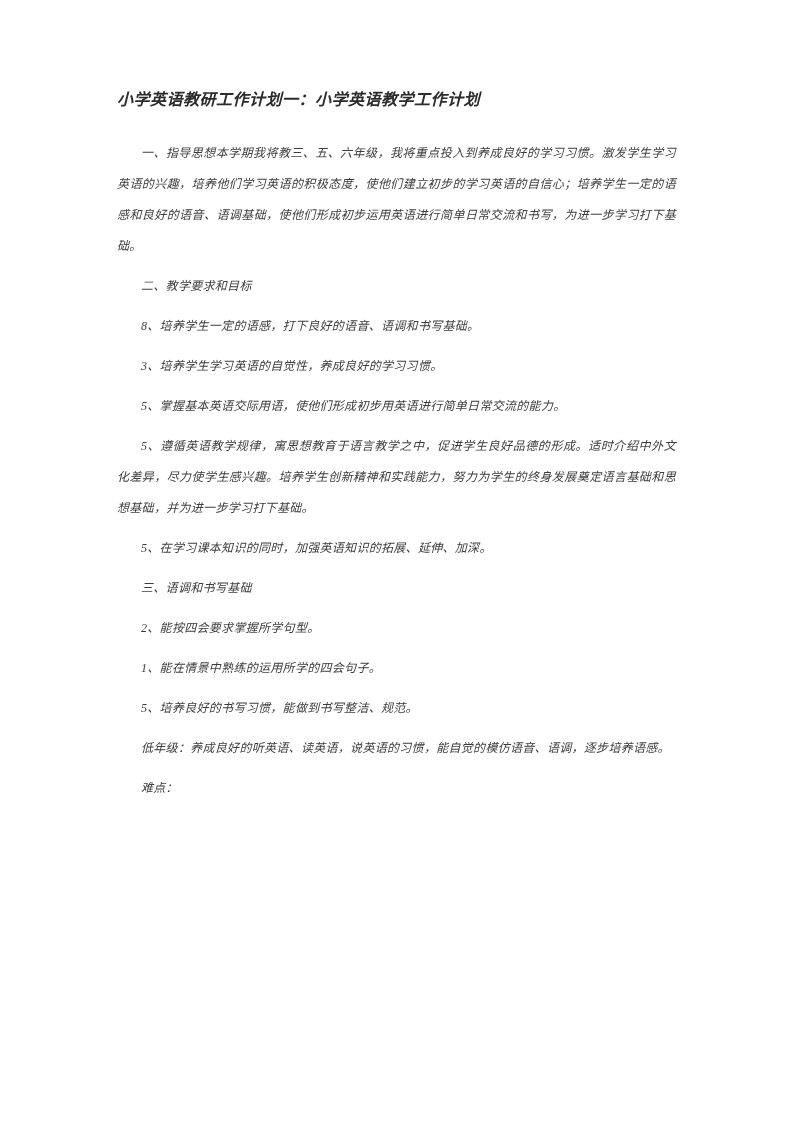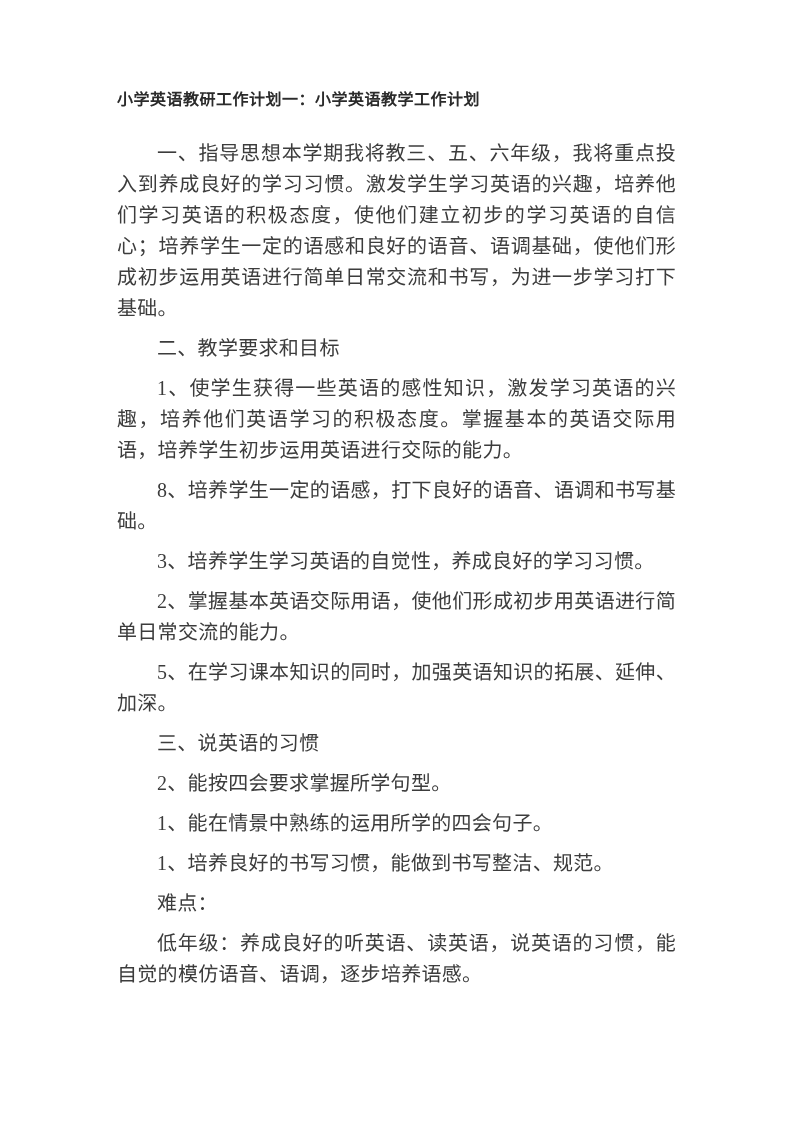--- a/index.html
+++ b/index.html
@@ -10,53 +10,54 @@
   .page {
     position: relative;
     width: 793px;
     height: 1122px;
     background: #ffffff;
     overflow: hidden;
     font-family: "Liberation Serif", "DejaVu Serif", serif;
   }
   .content {
     padding: 88px 117px 0 117px;
+    font-style: italic;
   }
   .doc-title {
     margin: 0 0 26px 0;
     font-size: 16px;
     line-height: 24px;
     font-weight: bold;
     color: #2b2b2b;
     letter-spacing: 0.5px;
   }
   .doc-paragraph {
     margin: 0 0 9px 0;
-    font-size: 20px;
+    font-size: 12px;
     line-height: 31px;
     color: #3c3c3c;
     text-indent: 2em;
     text-align: justify;
     letter-spacing: 0.3px;
   }
 </style>
 </head>
 <body>
 
 <div class="page">
   <div class="content">
     <h1 class="doc-title">小学英语教研工作计划一：小学英语教学工作计划</h1>
 
     <p class="doc-paragraph">一、指导思想本学期我将教三、五、六年级，我将重点投入到养成良好的学习习惯。激发学生学习英语的兴趣，培养他们学习英语的积极态度，使他们建立初步的学习英语的自信心；培养学生一定的语感和良好的语音、语调基础，使他们形成初步运用英语进行简单日常交流和书写，为进一步学习打下基础。</p>
     <p class="doc-paragraph">二、教学要求和目标</p>
-    <p class="doc-paragraph">1、使学生获得一些英语的感性知识，激发学习英语的兴趣，培养他们英语学习的积极态度。掌握基本的英语交际用语，培养学生初步运用英语进行交际的能力。</p>
     <p class="doc-paragraph">8、培养学生一定的语感，打下良好的语音、语调和书写基础。</p>
     <p class="doc-paragraph">3、培养学生学习英语的自觉性，养成良好的学习习惯。</p>
-    <p class="doc-paragraph">2、掌握基本英语交际用语，使他们形成初步用英语进行简单日常交流的能力。</p>
+    <p class="doc-paragraph">5、掌握基本英语交际用语，使他们形成初步用英语进行简单日常交流的能力。</p>
+    <p class="doc-paragraph">5、遵循英语教学规律，寓思想教育于语言教学之中，促进学生良好品德的形成。适时介绍中外文化差异，尽力使学生感兴趣。培养学生创新精神和实践能力，努力为学生的终身发展奠定语言基础和思想基础，并为进一步学习打下基础。</p>
     <p class="doc-paragraph">5、在学习课本知识的同时，加强英语知识的拓展、延伸、加深。</p>
-    <p class="doc-paragraph">三、说英语的习惯</p>
+    <p class="doc-paragraph">三、语调和书写基础</p>
     <p class="doc-paragraph">2、能按四会要求掌握所学句型。</p>
     <p class="doc-paragraph">1、能在情景中熟练的运用所学的四会句子。</p>
-    <p class="doc-paragraph">1、培养良好的书写习惯，能做到书写整洁、规范。</p>
+    <p class="doc-paragraph">5、培养良好的书写习惯，能做到书写整洁、规范。</p>
+    <p class="doc-paragraph">低年级：养成良好的听英语、读英语，说英语的习惯，能自觉的模仿语音、语调，逐步培养语感。</p>
     <p class="doc-paragraph">难点：</p>
-    <p class="doc-paragraph">低年级：养成良好的听英语、读英语，说英语的习惯，能自觉的模仿语音、语调，逐步培养语感。</p>
   </div>
 </div>
 
 </body></html>

